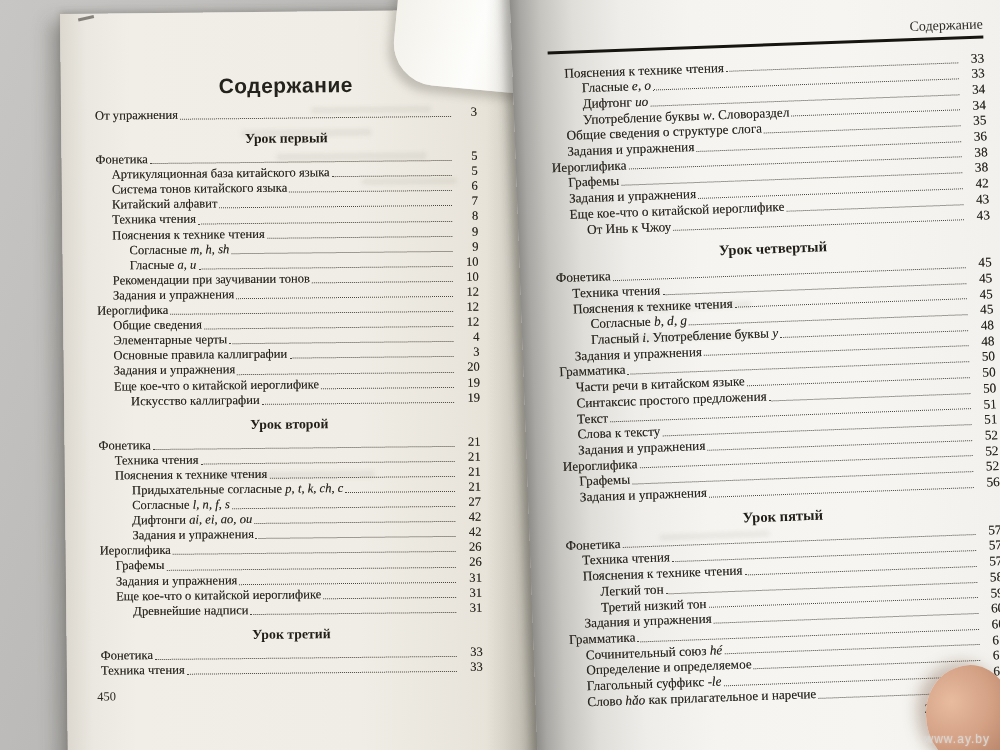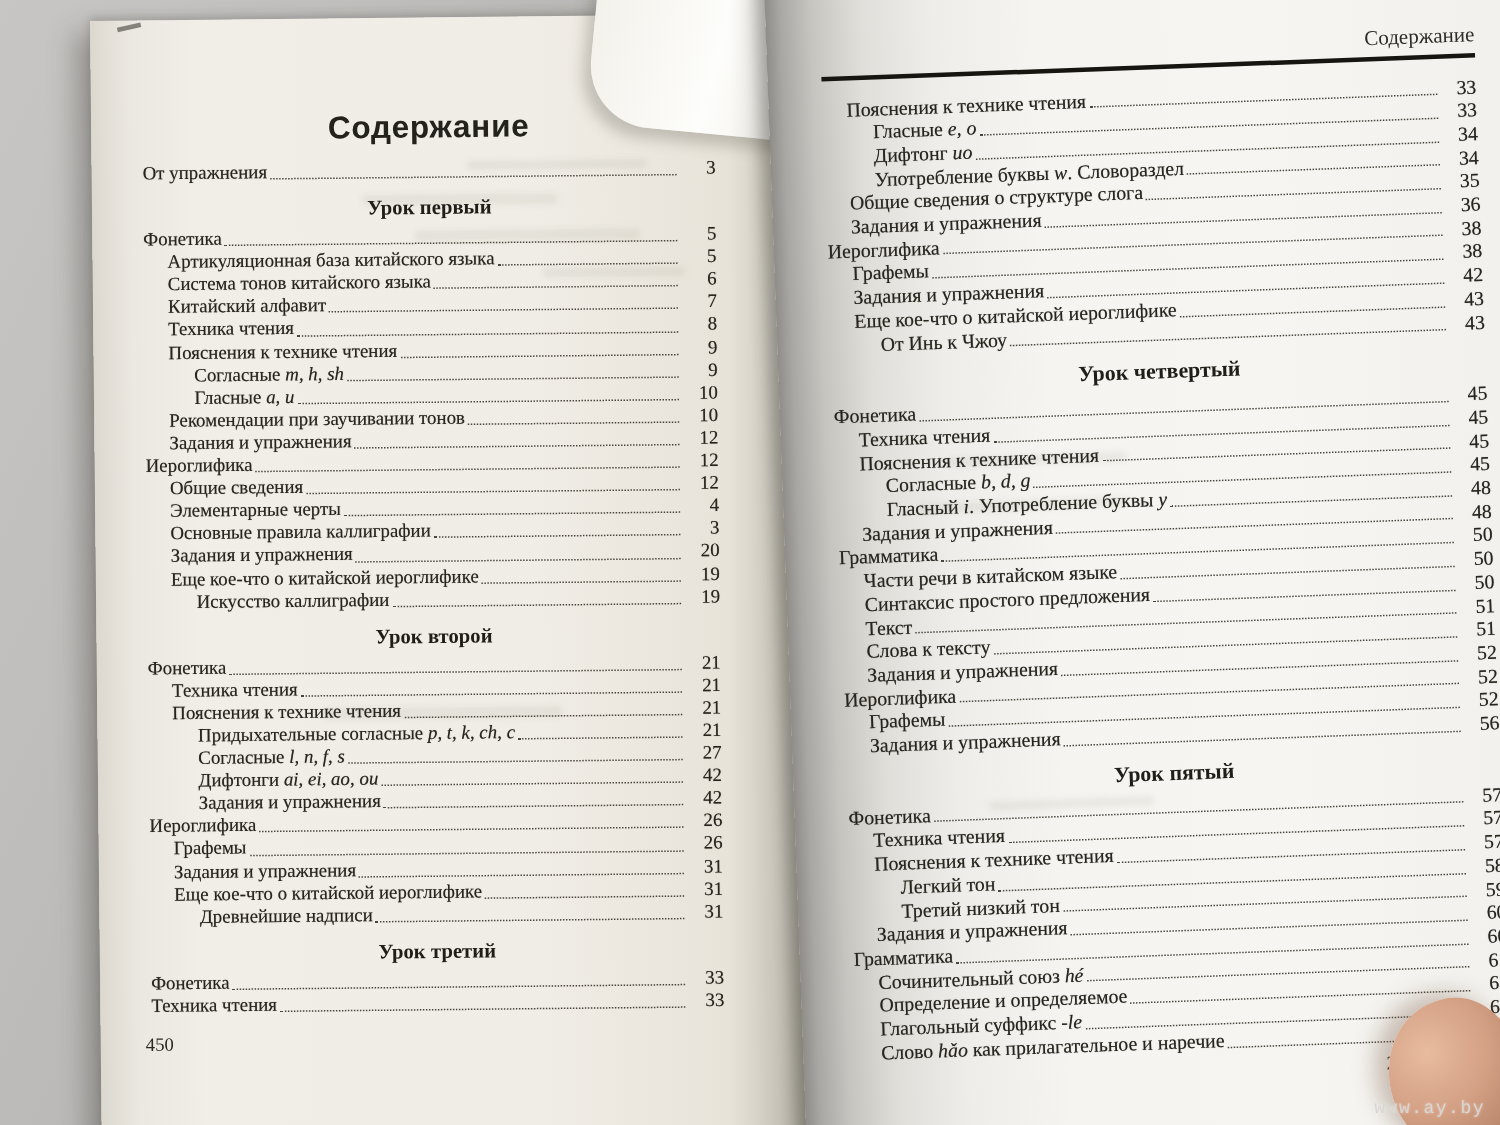--- a/index.html
+++ b/index.html
@@ -54,21 +54,21 @@
   .right-page .sec-head{font-size:14.6px;margin:10px 0 5px;}
   .pn-right{text-align:right;padding-right:64px;margin-top:3px;font-size:13px;color:#2b2822;}
 
   
   .finger{position:absolute;right:-14px;bottom:-18px;width:88px;height:102px;
     border-radius:55% 45% 40% 50%;
     background:radial-gradient(circle at 35% 30%,#e8bb9f,#d3a084 45%,#b8846a 80%,#a57257);
     box-shadow:-8px -6px 14px rgba(120,90,70,.35);
     transform:rotate(-18deg);z-index:7;}
   .watermark{position:absolute;right:10px;bottom:4px;z-index:8;
-    font-family:Liberation Mono, monospace;font-size:12px;letter-spacing:1px;
+    font-family:Liberation Sans, sans-serif;font-size:12px;letter-spacing:1px;
     color:#d8d6d2;text-shadow:0 0 2px rgba(255,255,255,.45);}
 </style>
 </head>
 <body>
 
 <div class="scene">
 
   <div class="left-page">
     <div class="curl"></div>
     <div class="nick"></div>

